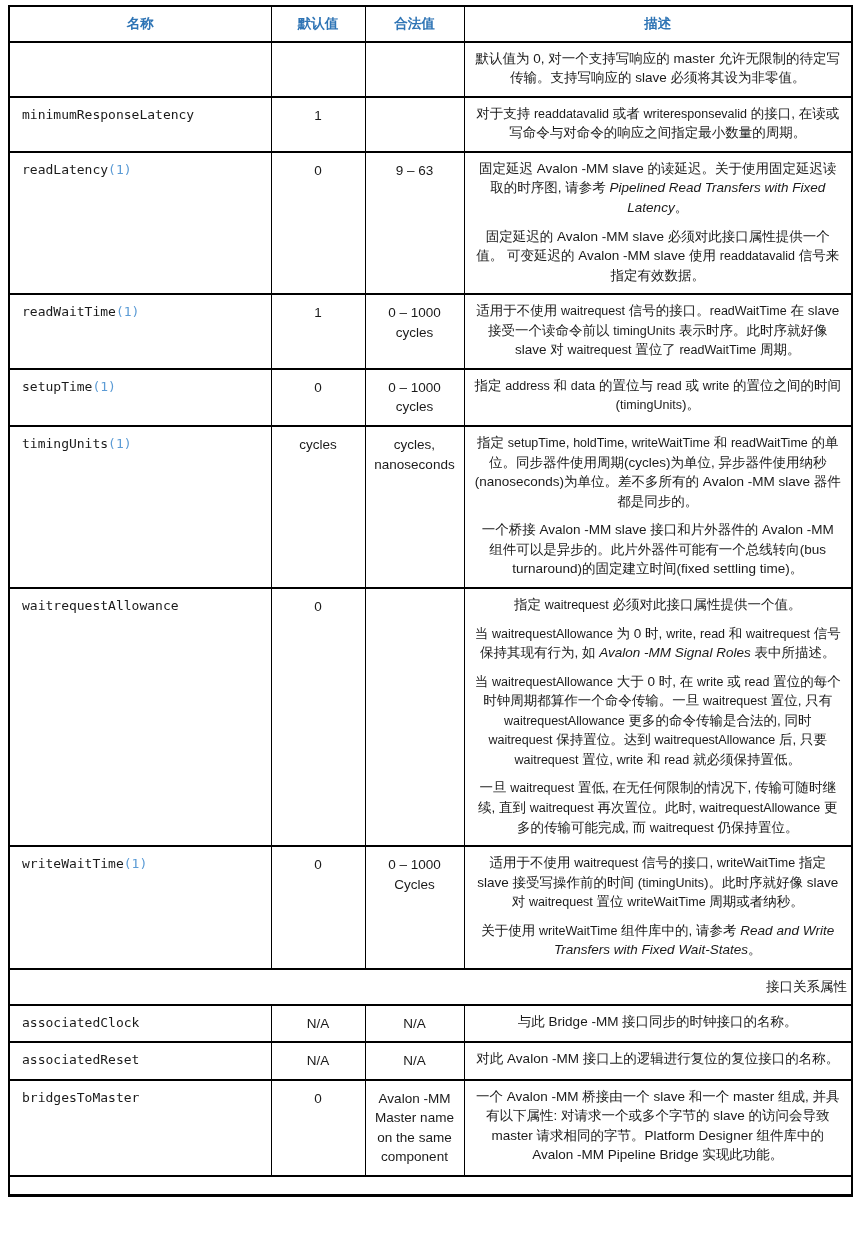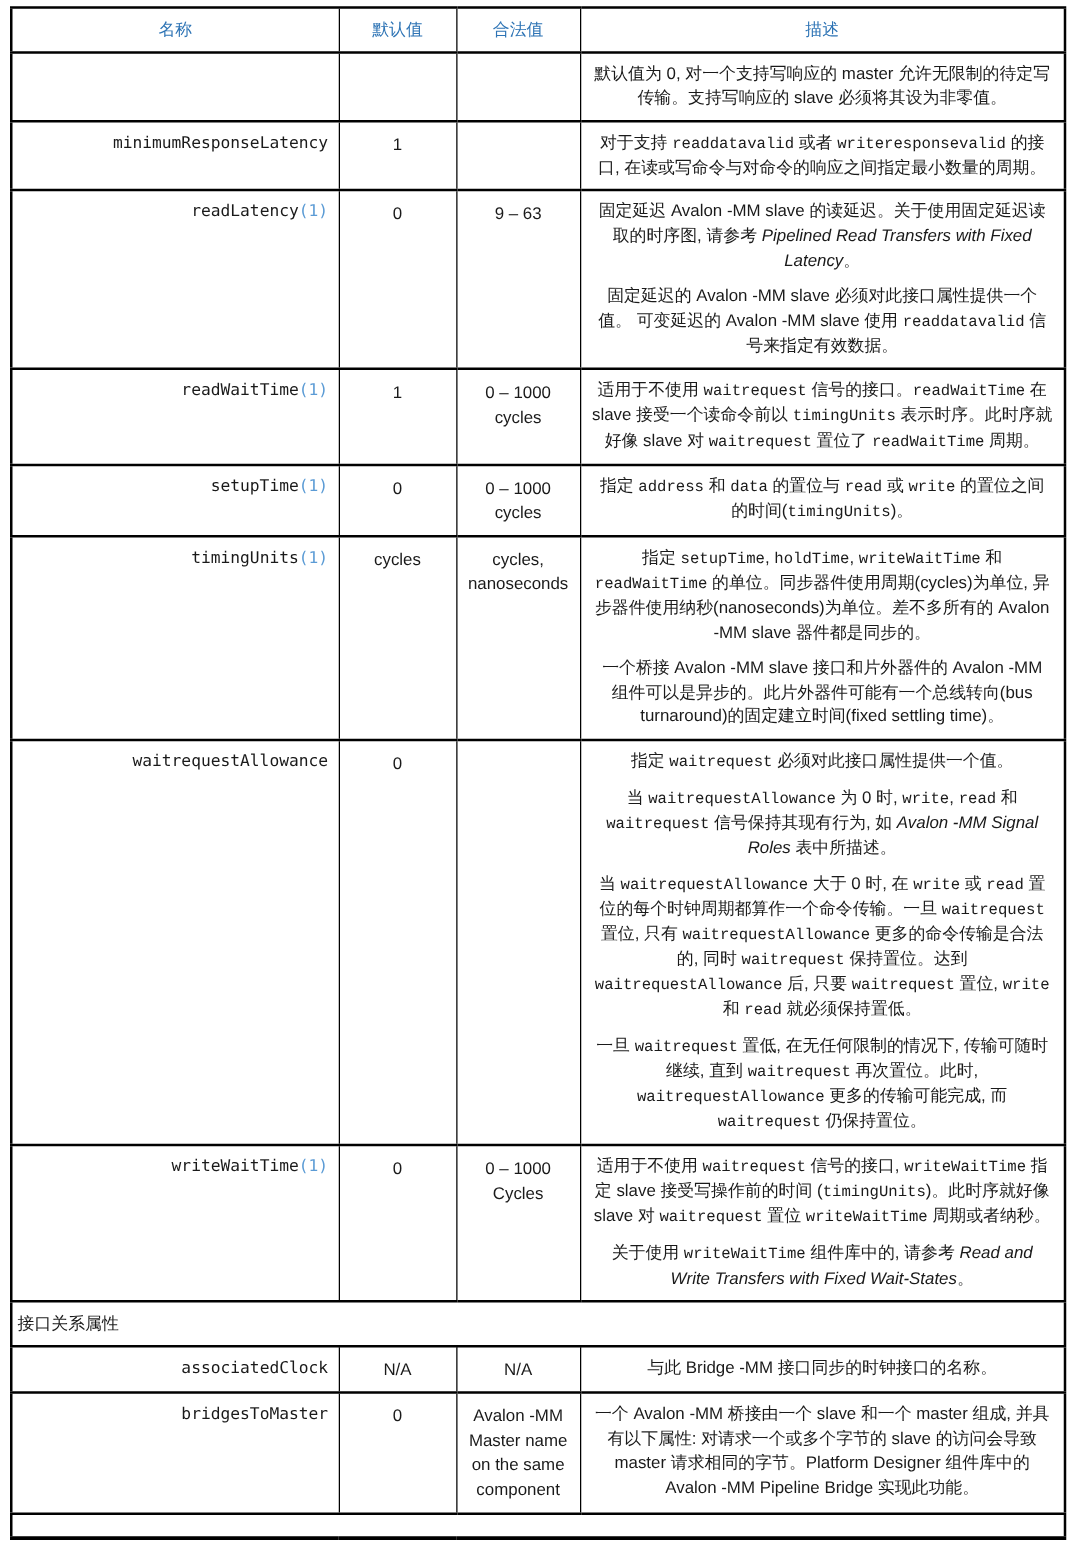--- a/index.html
+++ b/index.html
@@ -26,54 +26,54 @@
   th,td{
     border-left:1px solid #000;
     border-right:1px solid #000;
     border-top:2px solid #000;
     border-bottom:2px solid #000;
     vertical-align:top;
     word-wrap:break-word;
   }
   th{
     color:#2E74B5;
-    font-weight:normal;
+    font-weight:bold;
     text-align:center;
     padding:7px 4px;
     font-size:13.5px;
   }
   td.name-cell{
     padding:8px 8px 8px 12px;
     font-family:"DejaVu Sans Mono","Liberation Mono",monospace;
     font-size:13px;
-    text-align:right;
+    text-align:left;
   }
   td.def-cell,td.legal-cell{
     padding:8px 5px;
     text-align:center;
   }
   td.desc-cell{
     padding:6px 9px 8px 9px;
     text-align:center;
   }
   td.desc-cell p{margin:0 0 9px 0;}
   td.desc-cell p:last-child{margin-bottom:0;}
   .code{
-    font-family:Liberation Mono, monospace;
+    font-family:Liberation Sans, sans-serif;
     font-size:12.5px;
   }
   .italic{font-style:italic;}
   .footnote-ref{
     color:#5B9BD5;
     font-family:"DejaVu Sans Mono","Liberation Mono",monospace;
     font-size:13px;
     cursor:pointer;
   }
   td.section-cell{
-    text-align:left;
+    text-align:right;
     padding:7px 4px;
     font-size:13.5px;
   }
   td.notes-cell{
     padding:7px 10px 10px 10px;
     font-size:13.5px;
   }
 </style>
 </head>
 <body>
@@ -170,20 +170,28 @@
         </tr>
         <tr>
           <td class="name-cell"><span>associatedClock</span></td>
           <td class="def-cell">N/A</td>
           <td class="legal-cell">N/A</td>
           <td class="desc-cell">
             <p><span>与此 Bridge -MM 接口同步的时钟接口的名称。</span></p>
           </td>
         </tr>
         <tr>
+          <td class="name-cell"><span>associatedReset</span></td>
+          <td class="def-cell">N/A</td>
+          <td class="legal-cell">N/A</td>
+          <td class="desc-cell">
+            <p><span>对此 Avalon -MM 接口上的逻辑进行复位的复位接口的名称。</span></p>
+          </td>
+        </tr>
+        <tr>
           <td class="name-cell"><span>bridgesToMaster</span></td>
           <td class="def-cell">0</td>
           <td class="legal-cell">Avalon -MM Master name on the same component</td>
           <td class="desc-cell">
             <p><span>一个 Avalon -MM 桥接由一个 slave 和一个 master 组成, 并具有以下属性: 对请求一个或多个字节的 slave 的访问会导致 master 请求相同的字节。Platform Designer 组件库中的 Avalon -MM Pipeline Bridge 实现此功能。</span></p>
           </td>
         </tr>
         <tr>
           <td class="notes-cell" colspan="4"></td>
         </tr>

